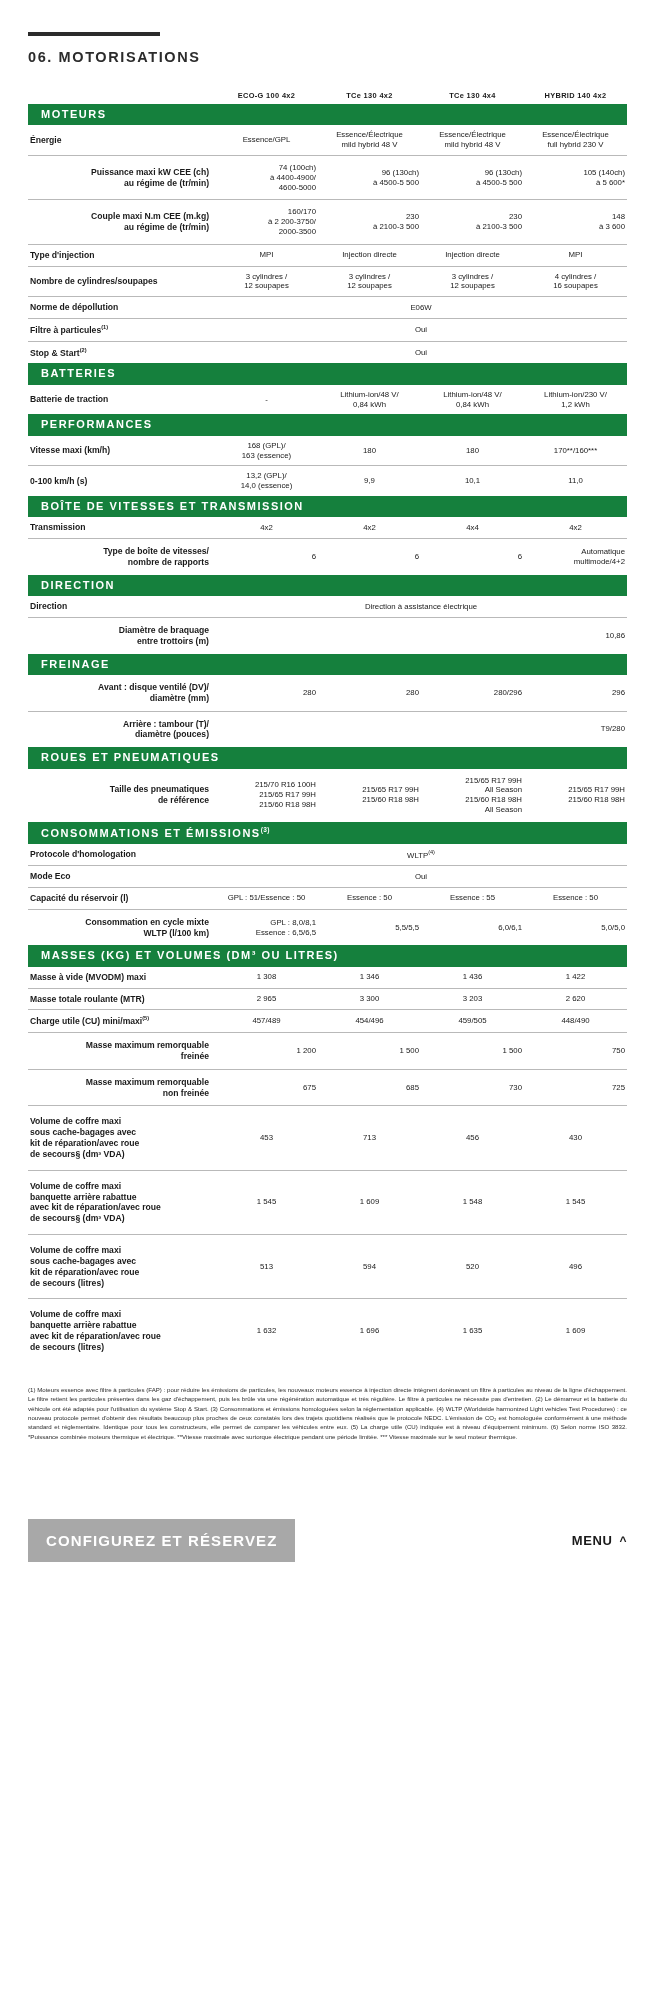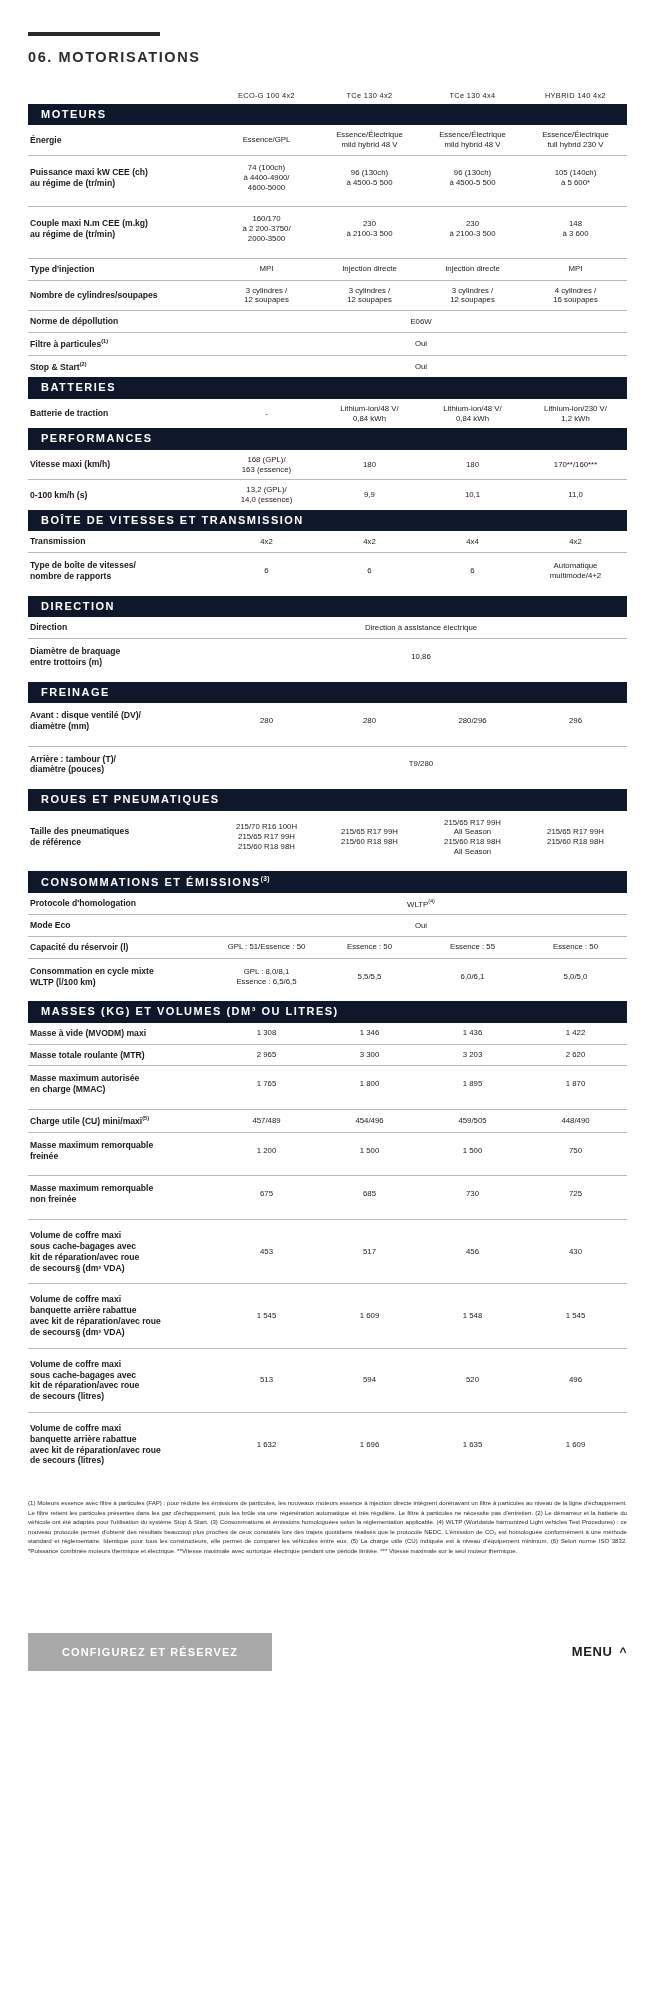--- a/index.html
+++ b/index.html
@@ -21,68 +21,68 @@
     font-size: 14.5px; font-weight: bold; letter-spacing: 1.6px;
     color: #2b2b2b; white-space: nowrap;
   }
 
   
   .spec { margin: 26px 28px 0 28px; width: 599px; border-collapse: collapse; }
   .spec col.c-label { width: 187px; }
   .spec col.c-v { width: 103px; }
 
   .colhead td {
-    font-size: 7.4px; font-weight: normal; letter-spacing: .35px;
+    font-size: 7.4px; font-weight: bold; letter-spacing: .35px;
     text-align: center; padding: 0 2px 4px 2px; color: #1a1a1a;
     vertical-align: bottom; white-space: nowrap;
   }
 
   tr.section td {
-    background: #0f172a; color: #ffffff;
+    background: #15803d; color: #ffffff;
     font-size: 11px; font-weight: bold; letter-spacing: 1.5px;
     padding: 4px 0 5px 13px; line-height: 1.12; margin-left: 33px;
   }
   tr.section td span.sup { font-size: 6.6px; vertical-align: super; letter-spacing: .4px; }
 
   tr.row > td {
     border-bottom: 1px solid #b9b9b9;
     padding: 5px 2px 5px 2px;
     vertical-align: middle;
     line-height: 1.26;
   }
   tr.row > td.lab {
     font-size: 8.6px; font-weight: bold; text-align: left;
     padding-left: 2px; padding-right: 6px; color: #1a1a1a;
   }
   tr.row > td.val {
     font-size: 7.8px; text-align: center; font-weight: normal; color: #1a1a1a;
   }
-  tr.row.tall > td { padding-top: 7px; padding-bottom: 14px; }
+  tr.row.tall > td { padding-top: 7px; padding-bottom: 7px; text-align: right; }
   tr.row.xtall > td { padding-top: 10px; padding-bottom: 10px; }
   tr.row.last > td { border-bottom: none; }
   td.span4 { font-size: 7.8px; text-align: center; }
   .sup { font-size: 5.6px; vertical-align: super; }
 
   
   .notes {
     margin: 22px 28px 0 28px; width: 599px;
     font-size: 6.1px; line-height: 1.55; color: #2b2b2b; text-align: justify;
   }
   .notes p { margin-bottom: 0; }
 
   
   .footer {
     margin: 78px 28px 0 28px; width: 599px;
     display: flex; align-items: center; justify-content: space-between;
   }
   .cta {
     background: #a8a8a8; color: #ffffff; border: none;
     font-family: "Liberation Sans", sans-serif;
-    font-size: 11px; font-weight: bold; letter-spacing: 1.1px;
-    padding: 13px 34px; cursor: pointer; white-space: nowrap;
+    font-size: 15px; font-weight: bold; letter-spacing: 1.1px;
+    padding: 13px 18px; cursor: pointer; white-space: nowrap;
   }
   .menu {
     display: flex; align-items: center; gap: 7px;
     font-size: 13px; font-weight: bold; letter-spacing: .6px; color: #1a1a1a;
     cursor: pointer;
     justify-content: flex-end;
   }
   .chev { font-size: 12px; font-weight: bold; line-height: 1; }
 </style>
 </head>
@@ -275,27 +275,20 @@
           <td class="val">1 436</td>
           <td class="val">1 422</td>
         </tr>
         <tr class="row">
           <td class="lab">Masse totale roulante (MTR)</td>
           <td class="val">2 965</td>
           <td class="val">3 300</td>
           <td class="val">3 203</td>
           <td class="val">2 620</td>
         </tr>
-        <tr class="row tall">
-          <td class="lab">Masse maximum autorisée<br>en charge (MMAC)</td>
-          <td class="val">1 765</td>
-          <td class="val">1 800</td>
-          <td class="val">1 895</td>
-          <td class="val">1 870</td>
-        </tr>
         <tr class="row">
           <td class="lab">Charge utile (CU) mini/maxi<span class="sup">(5)</span></td>
           <td class="val">457/489</td>
           <td class="val">454/496</td>
           <td class="val">459/505</td>
           <td class="val">448/490</td>
         </tr>
         <tr class="row tall">
           <td class="lab">Masse maximum remorquable<br>freinée</td>
           <td class="val">1 200</td>
@@ -306,21 +299,21 @@
         <tr class="row tall">
           <td class="lab">Masse maximum remorquable<br>non freinée</td>
           <td class="val">675</td>
           <td class="val">685</td>
           <td class="val">730</td>
           <td class="val">725</td>
         </tr>
         <tr class="row xtall">
           <td class="lab">Volume de coffre maxi<br>sous cache-bagages avec<br>kit de réparation/avec roue<br>de secours§ (dm³ VDA)</td>
           <td class="val">453</td>
-          <td class="val">517</td>
+          <td class="val">713</td>
           <td class="val">456</td>
           <td class="val">430</td>
         </tr>
         <tr class="row xtall">
           <td class="lab">Volume de coffre maxi<br>banquette arrière rabattue<br>avec kit de réparation/avec roue<br>de secours§ (dm³ VDA)</td>
           <td class="val">1 545</td>
           <td class="val">1 609</td>
           <td class="val">1 548</td>
           <td class="val">1 545</td>
         </tr>

